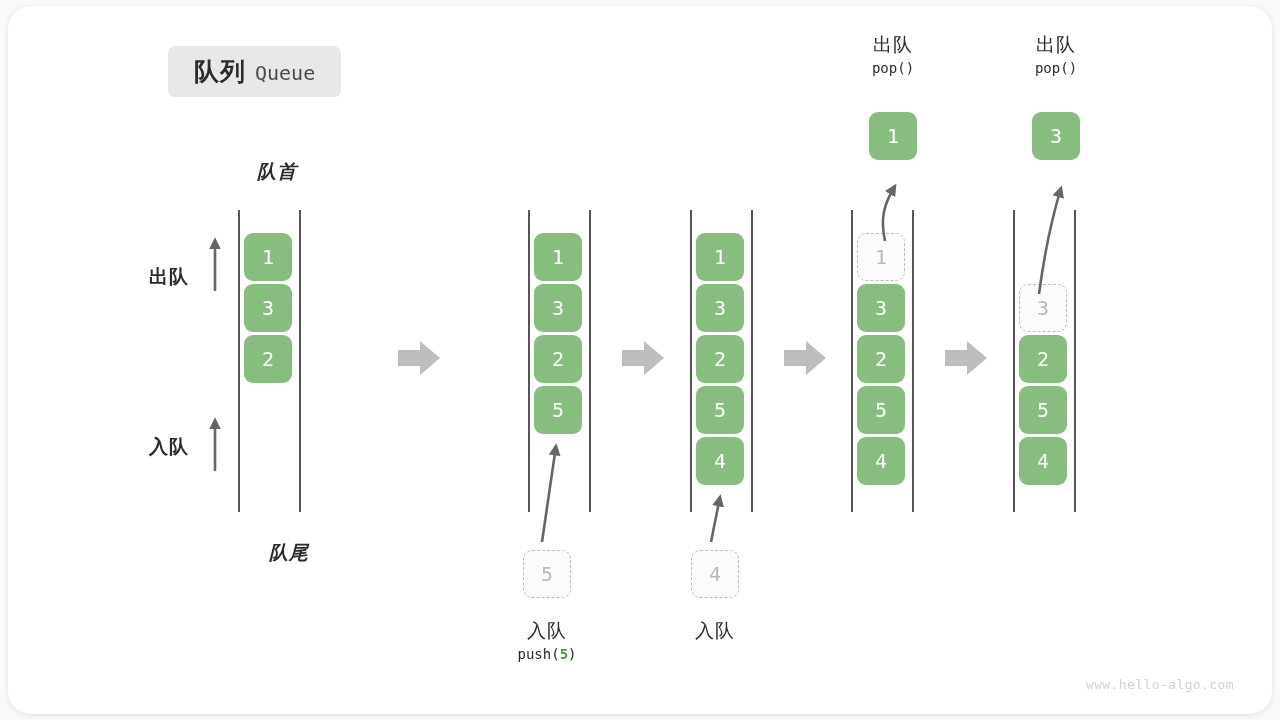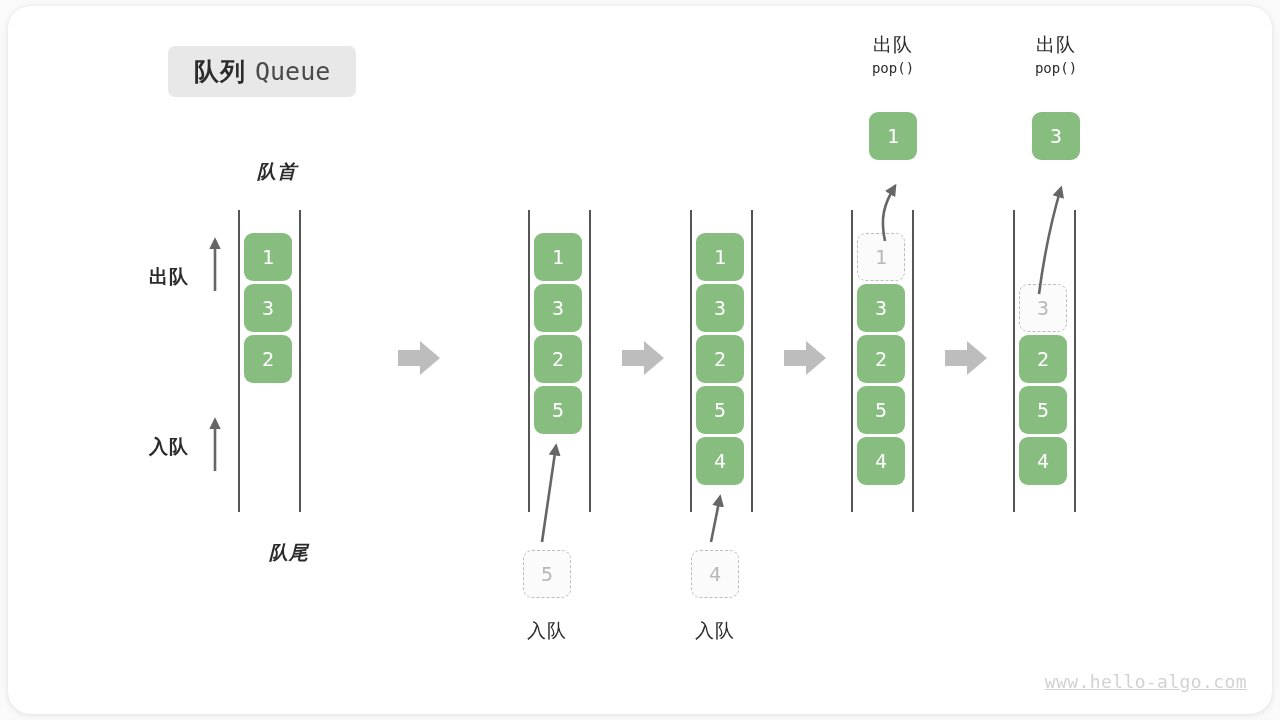--- a/index.html
+++ b/index.html
@@ -28,21 +28,21 @@
     background: #e8e8e8;
     border-radius: 7px;
     white-space: nowrap;
     line-height: 1;
   }
   .title-cn {
     font-size: 25px; font-weight: bold; color: #2b2b2b;
     letter-spacing: 1px;
   }
   .title-en {
-    font-size: 25px; color: #4a4a4a;
+    font-size: 20px; color: #4a4a4a;
     font-family: "DejaVu Sans Mono", "Liberation Mono", monospace;
     margin-left: 9px;
   }
 
   
   .rail {
     position: absolute;
     width: 1.6px;
     background: #555;
     top: 204px; height: 302px;
@@ -93,25 +93,24 @@
   .caption .cn { font-size: 19px; display: block; letter-spacing: 1px; }
   .caption .code {
     font-size: 14px; display: block;
     font-family: "DejaVu Sans Mono", "Liberation Mono", monospace;
   }
   .caption .code .num { color: #4a9a40; font-weight: bold; }
 
   
   .watermark {
     position: absolute;
-    right: 25px; bottom: 22px;
-    font-size: 18px; color: #d2d2d2;
+    right: 38px; bottom: 22px;
+    font-size: 13px; color: #d2d2d2;
     font-family: "DejaVu Sans Mono", "Liberation Mono", monospace;
     letter-spacing: 0.4px;
-    text-decoration: underline;
   }
 
   svg.overlay {
     position: absolute; left: 0; top: 0;
     width: 1264px; height: 708px;
     pointer-events: none;
   }
 </style>
 </head>
 <body>
@@ -144,20 +143,21 @@
   <div class="box" style="left:236px; top:278px;">3</div>
   <div class="box" style="left:236px; top:329px;">2</div>
 
   <div class="box" style="left:526px; top:227px;">1</div>
   <div class="box" style="left:526px; top:278px;">3</div>
   <div class="box" style="left:526px; top:329px;">2</div>
   <div class="box" style="left:526px; top:380px;">5</div>
   <div class="box ghost" style="left:515px; top:544px;">5</div>
   <div class="caption" style="left:459px; top:612px; width:160px;">
     <span class="cn">入队</span>
+    <span class="code"><span>push(</span><span class="num">5</span><span>)</span></span>
   </div>
 
   <div class="box" style="left:688px; top:227px;">1</div>
   <div class="box" style="left:688px; top:278px;">3</div>
   <div class="box" style="left:688px; top:329px;">2</div>
   <div class="box" style="left:688px; top:380px;">5</div>
   <div class="box" style="left:688px; top:431px;">4</div>
   <div class="box ghost" style="left:683px; top:544px;">4</div>
   <div class="caption" style="left:627px; top:612px; width:160px;">
     <span class="cn">入队</span>

